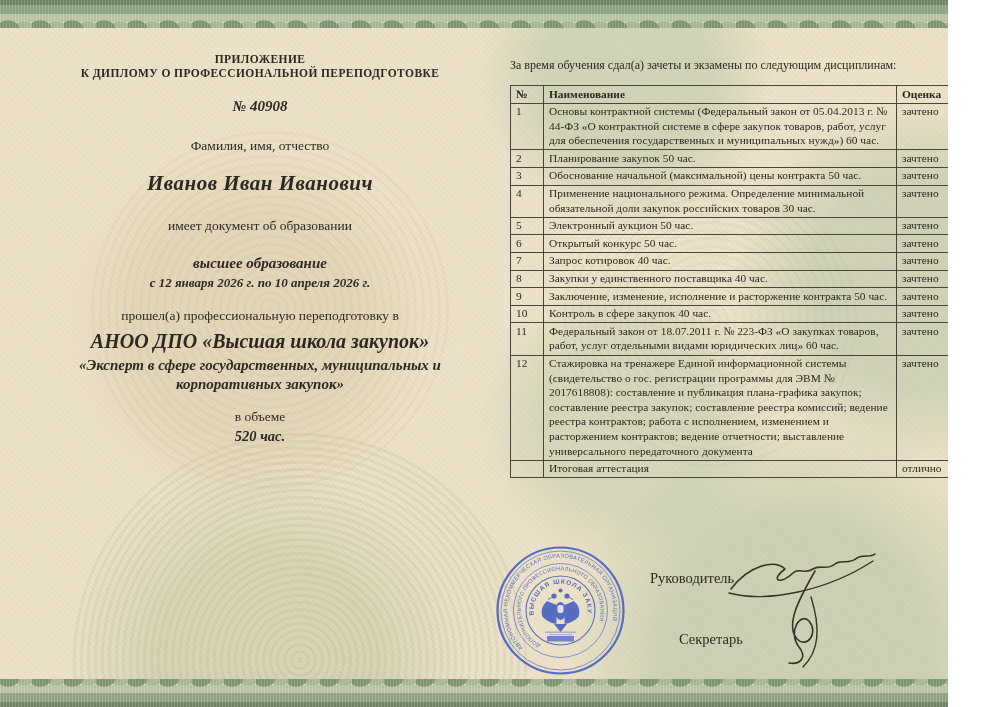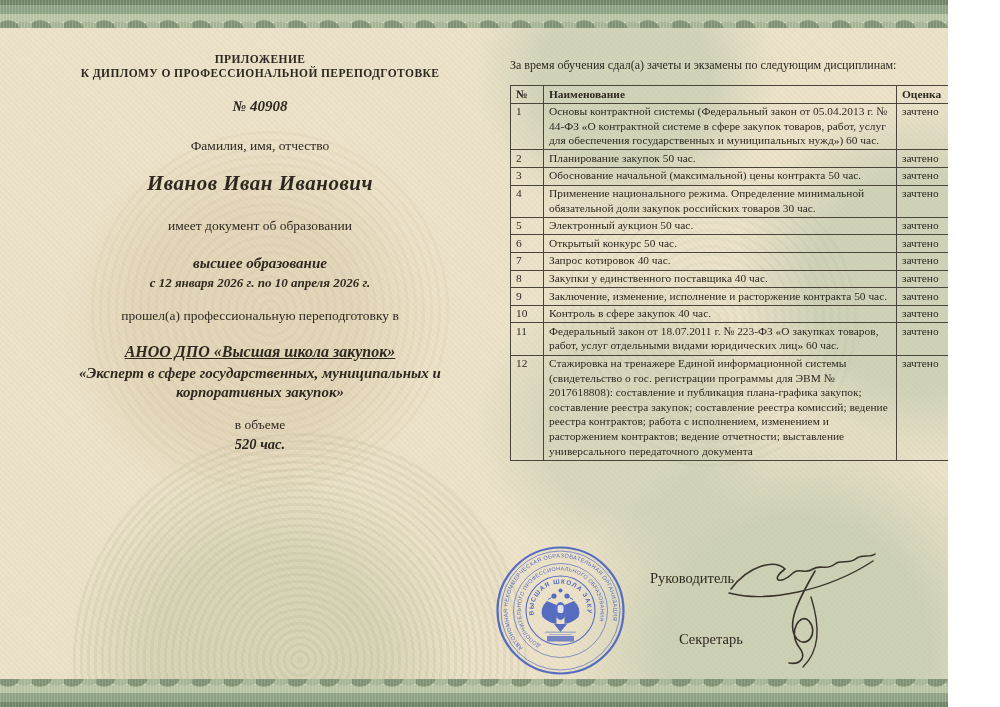--- a/index.html
+++ b/index.html
@@ -42,21 +42,21 @@
   .band.top{top:0;}
   .band.bottom{bottom:0;transform:scaleY(-1);}
   
   .left-col{position:absolute;left:50px;top:52px;width:420px;text-align:center;line-height:1.25;}
   .caps-title{font-weight:bold;font-size:11.5px;letter-spacing:0.4px;line-height:14px;}
   .doc-number{font-weight:bold;font-style:italic;font-size:15px;margin-top:17px;}
   .plain{font-size:13.5px;margin-top:22px;}
   .fio{font-weight:bold;font-style:italic;font-size:21px;margin-top:15px;letter-spacing:0.5px;}
   .bi15{font-weight:bold;font-style:italic;font-size:15px;margin-top:19px;}
   .bi155{font-weight:bold;font-style:italic;font-size:13px;margin-top:2px;}
-  .bi16{font-weight:bold;font-style:italic;font-size:16px;margin-top:17px;text-decoration:underline;}
+  .bi16{font-weight:bold;font-style:italic;font-size:20px;margin-top:4px;}
   .prog-name{font-weight:bold;font-style:italic;font-size:15px;line-height:19px;margin-top:2px;}
   .vol-label{font-size:13.5px;margin-top:15px;}
   .vol-value{font-weight:bold;font-style:italic;font-size:14.5px;margin-top:1px;}
   
   .right-col{position:absolute;left:510px;top:55px;width:444px;}
   .intro{font-size:12px;line-height:21px;text-align:justify;}
   table.disc{border-collapse:collapse;width:444px;margin-top:9px;font-size:11.4px;line-height:1.28;}
   table.disc td,table.disc th{border:1px solid #4a443a;vertical-align:top;padding:0.5px 5px 1.5px 5px;text-align:left;}
   table.disc th{font-weight:bold;}
   col.c-num{width:33px;} col.c-grade{width:57px;}
@@ -182,20 +182,25 @@
             <td>Федеральный закон от 18.07.2011 г. № 223-ФЗ «О закупках товаров, работ, услуг отдельными видами юридических лиц» 60 час.</td>
             <td>зачтено</td>
           </tr>
 
           <tr>
             <td>12</td>
             <td>Стажировка на тренажере Единой информационной системы (свидетельство о гос. регистрации программы для ЭВМ № 2017618808): составление и публикация плана-графика закупок; составление реестра закупок; составление реестра комиссий; ведение реестра контрактов; работа с исполнением, изменением и расторжением контрактов; ведение отчетности; выставление универсального передаточного документа</td>
             <td>зачтено</td>
           </tr>
 
+          <tr>
+            <td></td>
+            <td>Итоговая аттестация</td>
+            <td>отлично</td>
+          </tr>
 
       </tbody>
     </table>
   </div>
 
   <div class="seal-wrap">
     <svg width="133" height="133" viewBox="0 0 133 133">
       <circle class="s-stroke" cx="66.5" cy="66.5" r="63" stroke-width="2.2"></circle>
       <circle class="s-stroke" cx="66.5" cy="66.5" r="59.5" stroke-width="0.7"></circle>
       <circle class="s-stroke" cx="66.5" cy="66.5" r="47" stroke-width="0.7"></circle>

